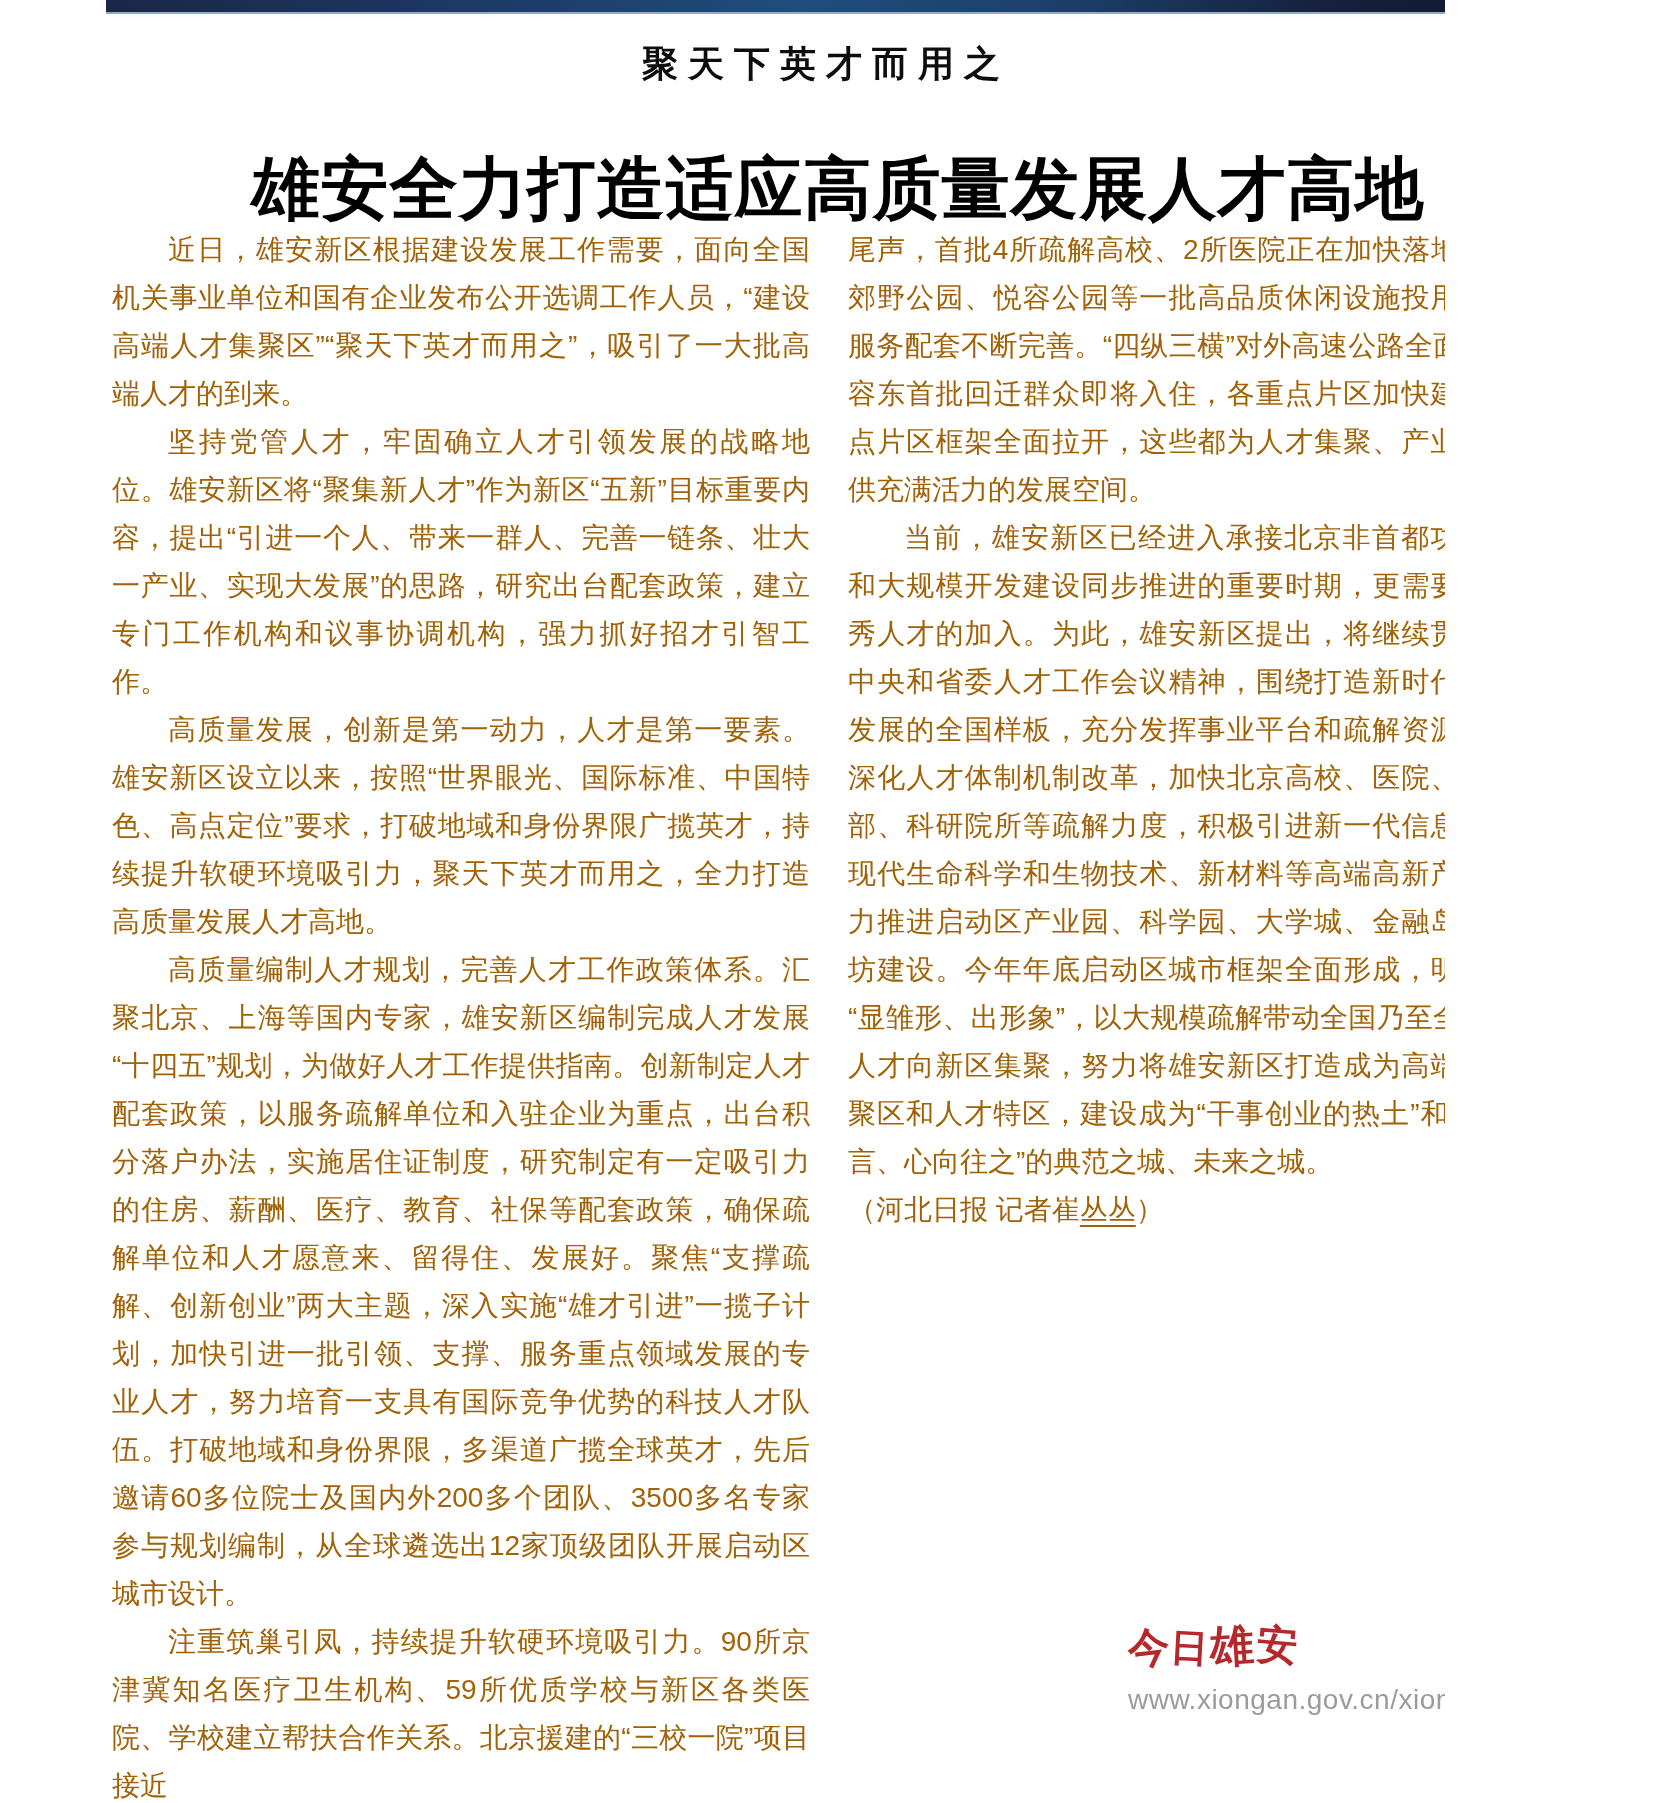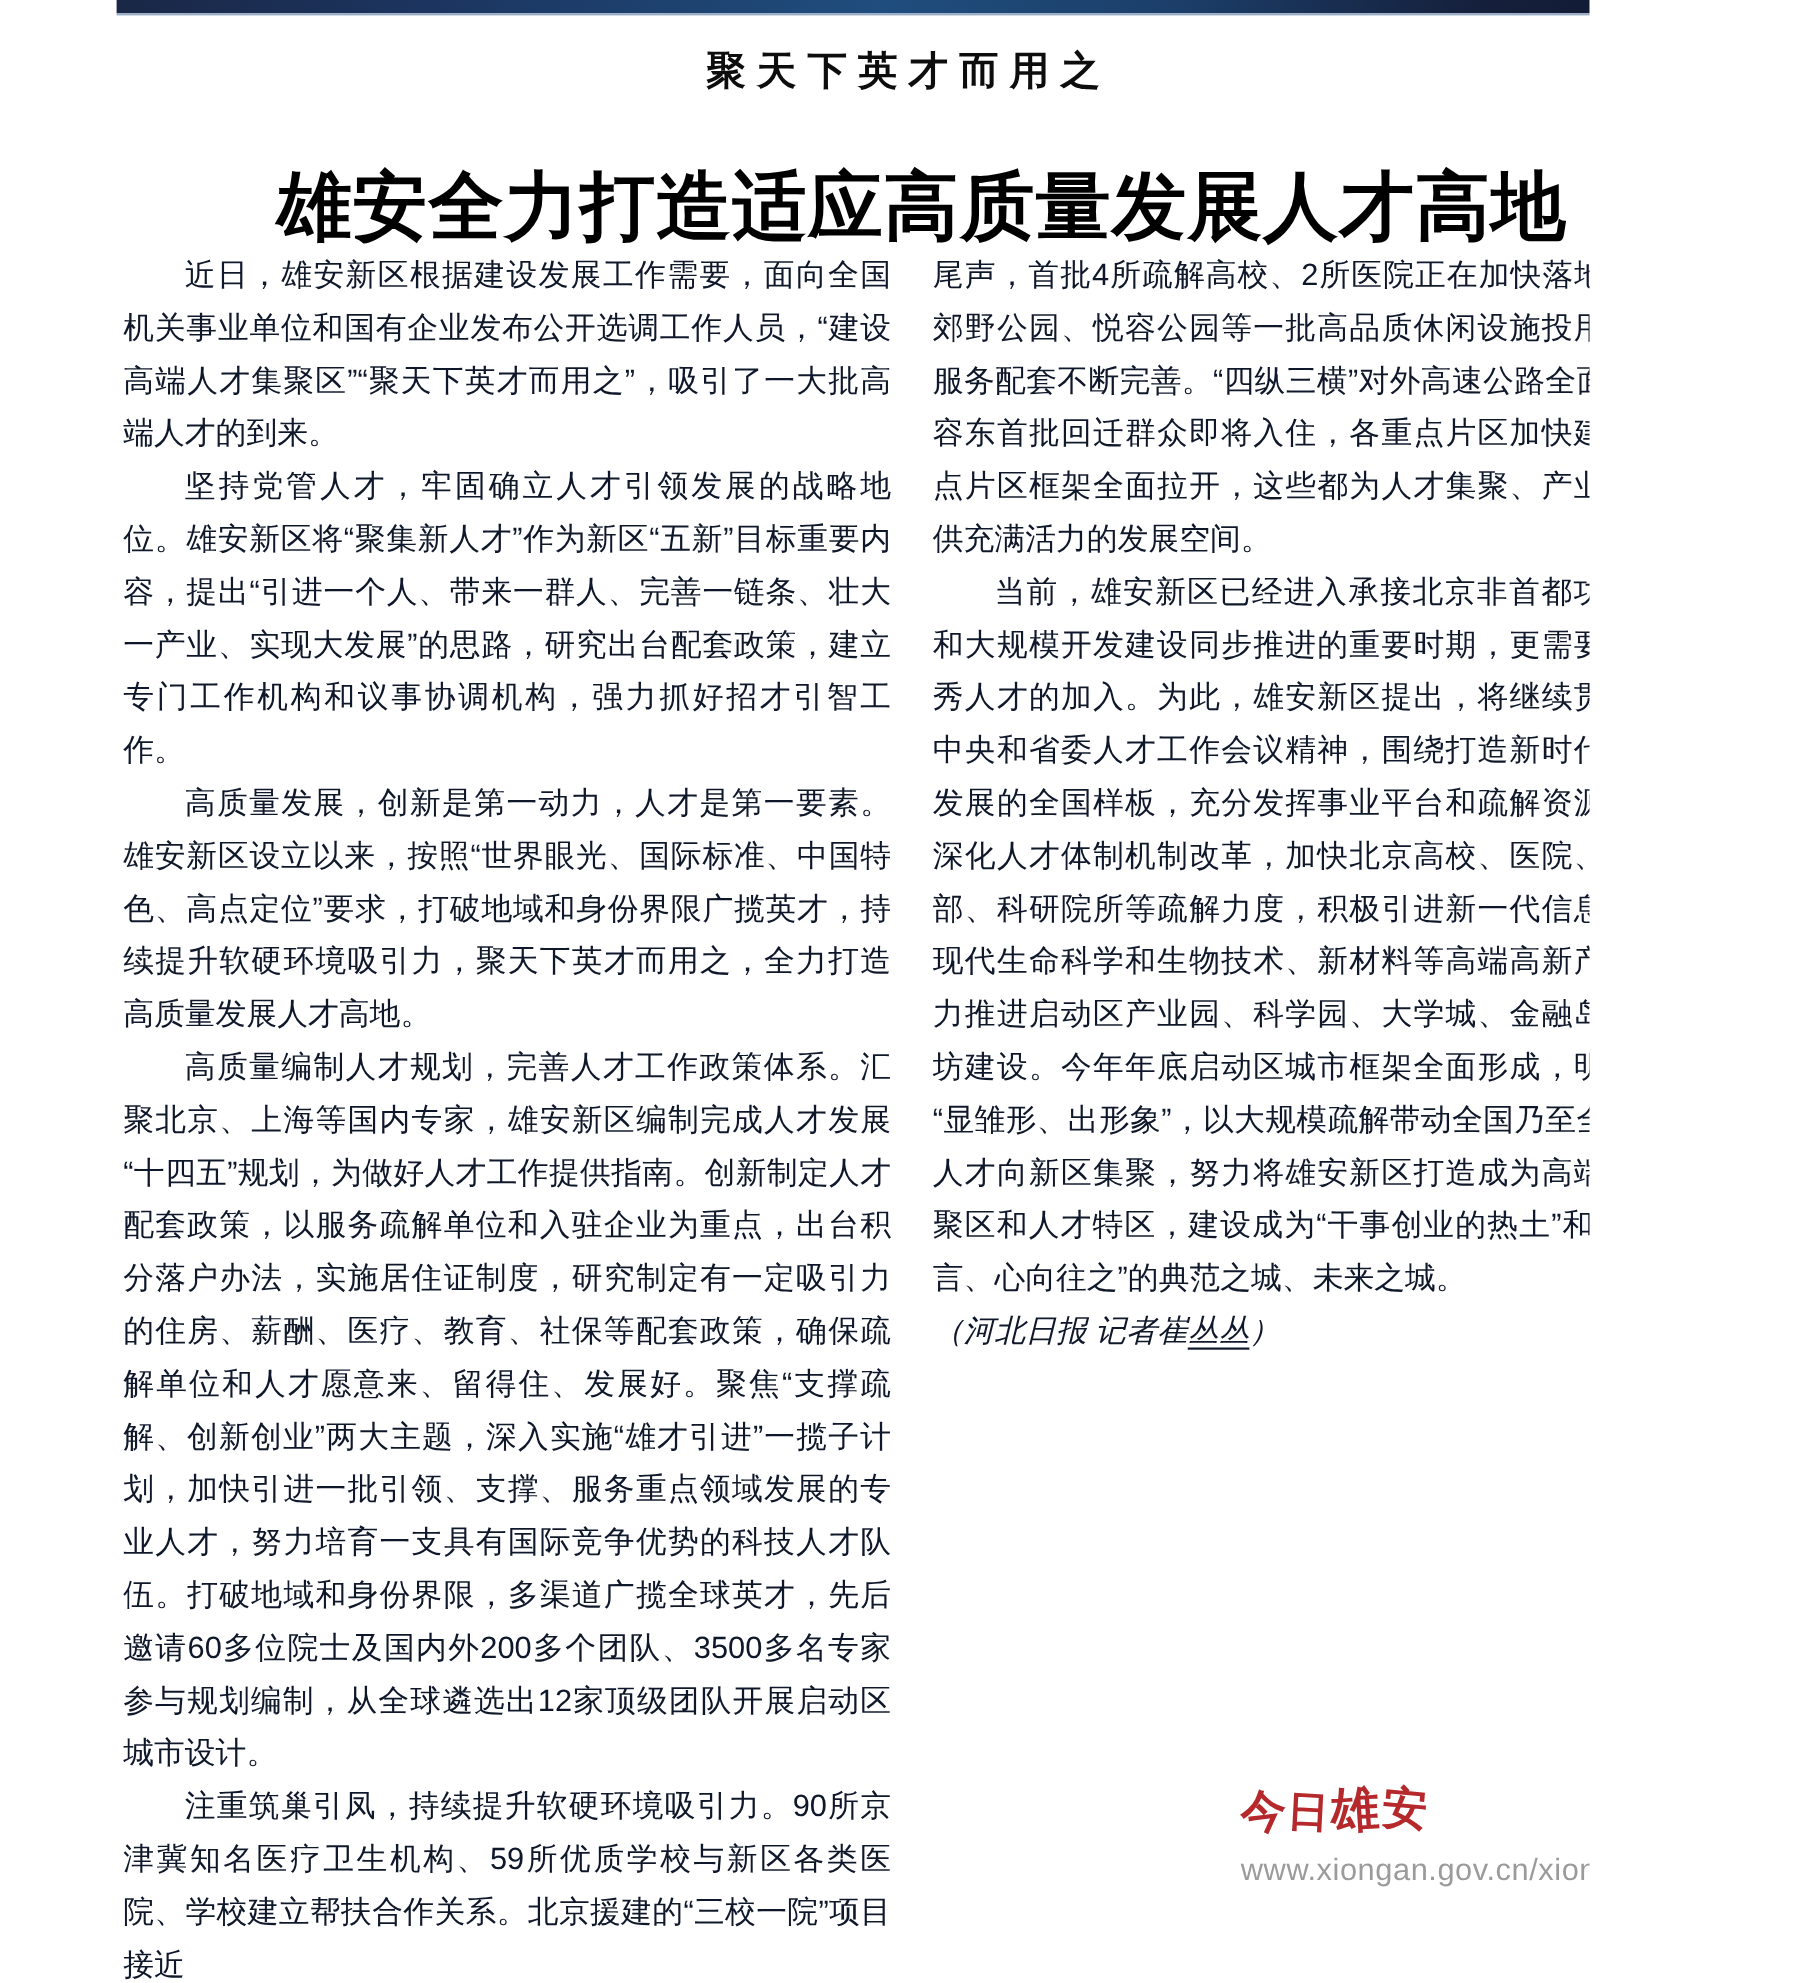--- a/index.html
+++ b/index.html
@@ -26,27 +26,27 @@
     color:#000000;letter-spacing:1px;
   }
 
   
   .columns{
     position:absolute;left:112px;top:226px;width:1434px;
     display:flex;gap:38px;
   }
   .col{width:698px;}
   .col p{
-    margin:0;font-size:28px;line-height:48px;color:#0f172a;
+    margin:0;font-size:28px;line-height:48px;color:#a16207;
     text-align:justify;text-justify:inter-ideograph;font-weight:400;
   }
   .col p.indent{text-indent:2em;}
   .byline{
     margin:0;font-size:28px;line-height:48px;color:#262626;
-    text-align:right;font-weight:400;font-style:italic;
+    text-align:right;font-weight:400;
   }
   .byline .uline{text-decoration:underline;text-underline-offset:6px;}
 
   
   .footer{position:absolute;left:1128px;top:1622px;width:412px;}
   .footer-row{display:flex;justify-content:space-between;align-items:flex-end;}
   .logo{color:#b5282b;font-weight:700;white-space:nowrap;line-height:48px;}
   .logo .logo-char{display:inline-block;transform-origin:50% 60%;}
   .logo .logo-char:nth-child(1){font-size:42px;transform:rotate(-7deg) translateY(1px);}
   .logo .logo-char:nth-child(2){font-size:38px;transform:rotate(3deg);}

